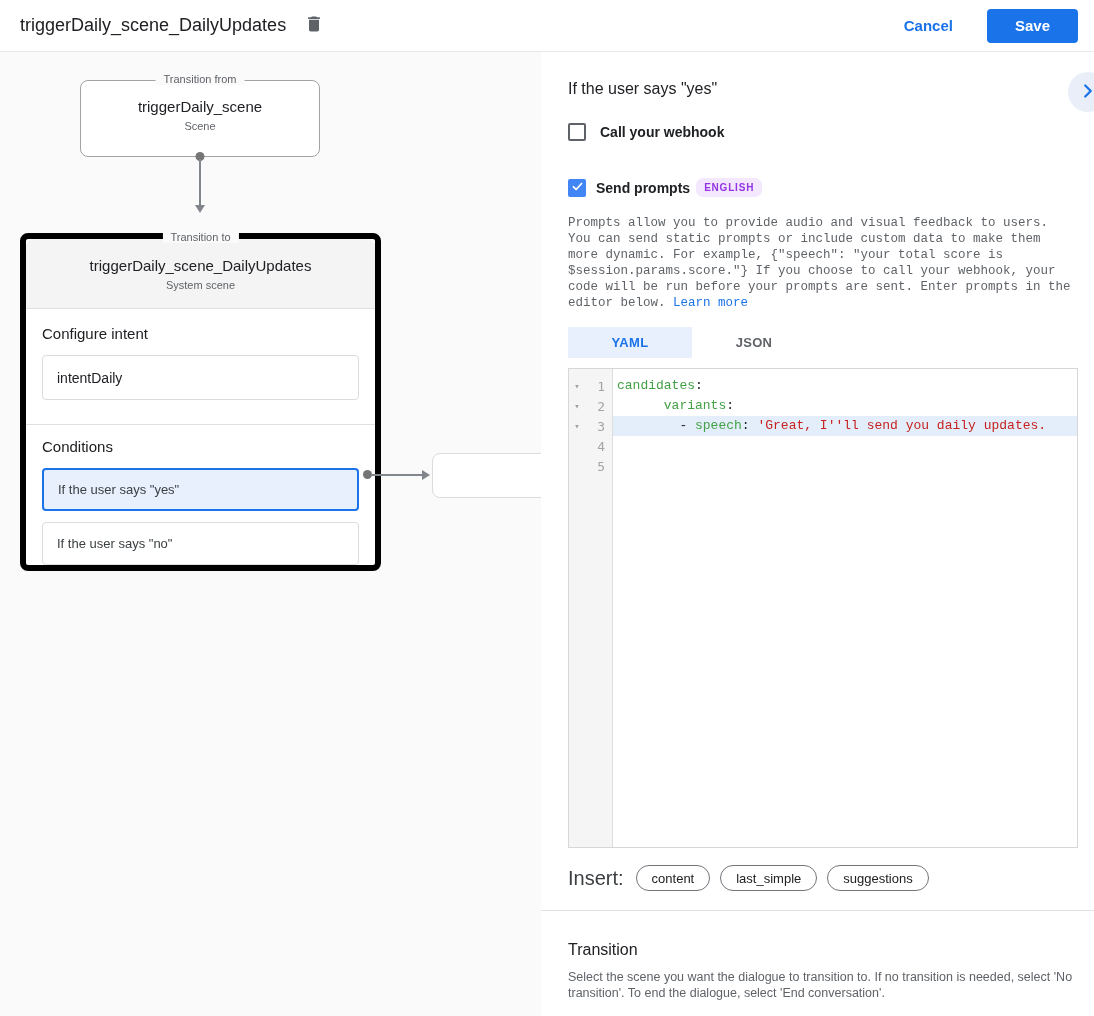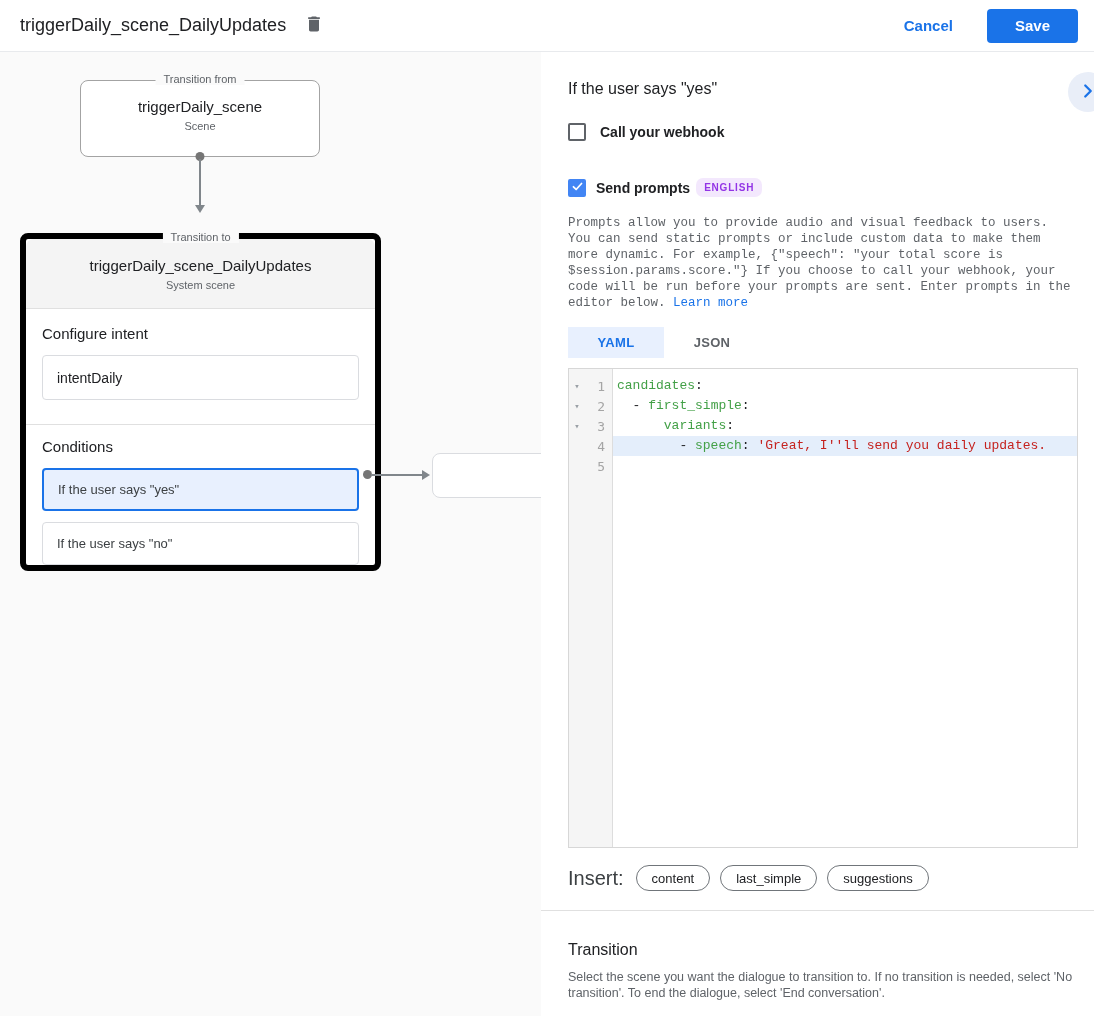--- a/index.html
+++ b/index.html
@@ -70,21 +70,21 @@
   .checkbox { width:18px; height:18px; border:2px solid #5f6368; border-radius:2px; background:#fff; cursor:pointer;
               flex:0 0 auto; display:flex; align-items:center; justify-content:center; }
   .checkbox.checked { background:#4285f4; border-color:#4285f4; }
   .check-label { font-size:14px; font-weight:600; color:#202124; }
   .badge { background:#f3e8fd; color:#9334e6; font-size:10px; font-weight:700; letter-spacing:0.8px;
            padding:4px 8px; border-radius:7px; margin-left:6px; }
   .desc { margin-top:18px; font-size:12.5px; line-height:16px; color:#5f6368; max-width:515px;font-family:Liberation Mono, monospace; }
   .link { color:#1a73e8; text-decoration:none; cursor:pointer; }
 
   .tabs { display:flex; margin-top:16px; }
-  .tab { width:96px; height:31px; display:flex; align-items:center; justify-content:center; font-size:13px;
+  .tab { width:124px; height:31px; display:flex; align-items:center; justify-content:center; font-size:13px;
          font-weight:600; color:#5f6368; cursor:pointer; letter-spacing:0.3px; }
   .tab.active { background:#e8f0fe; color:#1a73e8; }
 
   .editor { margin-top:10px; width:510px; height:480px; border:1px solid #d7d7d7; display:flex;
             font-family:"DejaVu Sans Mono", monospace; font-size:13px; overflow:hidden; }
   .gutter { width:44px; background:#f5f5f5; border-right:1px solid #ddd; flex:0 0 auto; padding-top:7px; }
   .gutter-row { height:20px; display:flex; align-items:center; }
   .fold { width:16px; text-align:center; font-size:9px; color:#9aa0a6; cursor:pointer; }
   .lnum { flex:1; text-align:right; padding-right:7px; color:#a5a5a5; font-size:13px; }
   .code { flex:1; background:#fff; padding-top:7px; overflow:hidden; cursor:text; }
@@ -224,21 +224,20 @@
             <span class="fold"></span>
             <span class="lnum">4</span>
           </div>
           <div class="gutter-row">
             <span class="fold"></span>
             <span class="lnum">5</span>
           </div>
         </div>
       <div class="code" id="code">
           <div class="code-row"><span class="tok-key">candidates</span><span class="tok-plain">:</span></div>
-          <div class="code-row"><span class="tok-plain">  - </span><span class="tok-key">first_simple</span><span class="tok-plain">:</span></div>
           <div class="code-row"><span class="tok-plain">      </span><span class="tok-key">variants</span><span class="tok-plain">:</span></div>
           <div class="code-row hl"><span class="tok-plain">        - </span><span class="tok-key">speech</span><span class="tok-plain">: </span><span class="tok-str">'Great, I''ll send you daily updates.</span></div>
           <div class="code-row"></div>
         </div>
     </div>
 
     <div class="insert-row">
       <span class="insert-label">Insert:</span>
       <span id="chips" style="display:flex; gap:10px;">
           <button class="chip">content</button>

